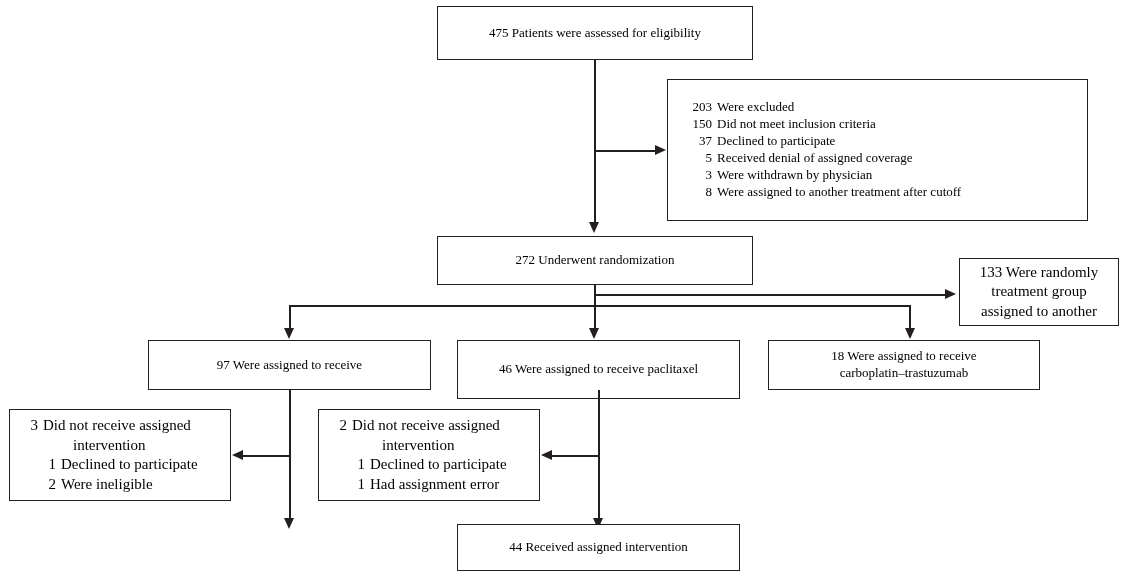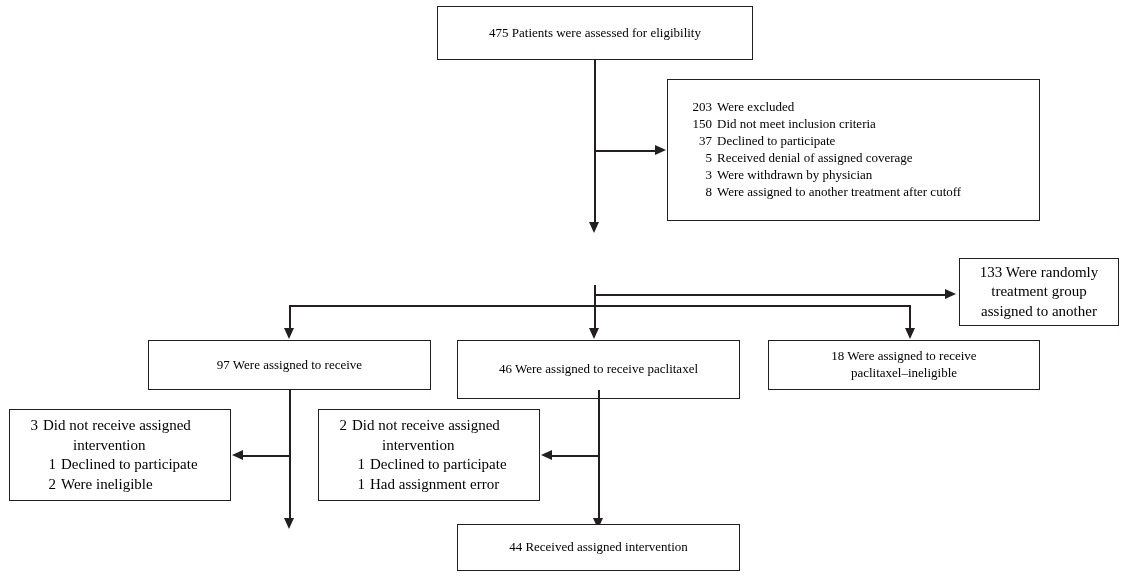--- a/index.html
+++ b/index.html
@@ -85,21 +85,21 @@
   <div class="box center" style="left:437px; top:6px; width:316px; height:54px;">
     <div class="pad">475 Patients were assessed for eligibility</div>
   </div>
 
   <div class="vline" style="left:594px; top:60px; height:164px;"></div>
   <div class="arrow down" style="left:589.3px; top:222px;"></div>
 
   <div class="hline" style="left:594px; top:150px; width:66px;"></div>
   <div class="arrow right" style="left:655px; top:145.3px;"></div>
 
-  <div class="box left excl" style="left:667px; top:79px; width:373px; height:142px;">
+  <div class="box left excl" style="left:667px; top:79px; width:421px; height:142px;">
     <div class="pad">
       <div class="row">
         <span class="num">203</span>
         <span class="lbl">Were excluded</span>
       </div>
       <div class="row">
         <span class="num">150</span>
         <span class="lbl">Did not meet inclusion criteria</span>
       </div>
       <div class="row">
@@ -114,20 +114,23 @@
         <span class="num">3</span>
         <span class="lbl">Were withdrawn by physician</span>
       </div>
       <div class="row">
         <span class="num">8</span>
         <span class="lbl">Were assigned to another treatment after cutoff</span>
       </div>
     </div>
   </div>
 
+  <div class="box center" style="left:437px; top:236px; width:316px; height:49px;">
+    <div class="pad">272 Underwent randomization</div>
+  </div>
 
   <div class="vline" style="left:594px; top:285px; height:45px;"></div>
   <div class="arrow down" style="left:589.3px; top:328px;"></div>
 
   <div class="hline" style="left:594px; top:294px; width:355px;"></div>
   <div class="arrow right" style="left:945px; top:289.3px;"></div>
 
   <div class="hline" style="left:289px; top:305px; width:622px;"></div>
 
   <div class="vline" style="left:289px; top:305px; height:25px;"></div>
@@ -150,21 +153,21 @@
     </div>
   </div>
 
   <div class="box center" style="left:457px; top:340px; width:283px; height:59px;">
     <div class="pad">46 Were assigned to receive paclitaxel</div>
   </div>
 
   <div class="box center" style="left:768px; top:340px; width:272px; height:50px;">
     <div class="pad">
       <div>18 Were assigned to receive</div>
-      <div>paclitaxel–ineligible</div>
+      <div>carboplatin–trastuzumab</div>
     </div>
   </div>
 
   <div class="vline" style="left:289px; top:390px; height:130px;"></div>
   <div class="arrow down" style="left:284.3px; top:518px;"></div>
 
   <div class="vline" style="left:598px; top:390px; height:130px;"></div>
   <div class="arrow down" style="left:593.3px; top:518px;"></div>
 
   <div class="hline" style="left:238px; top:455px; width:52px;"></div>

